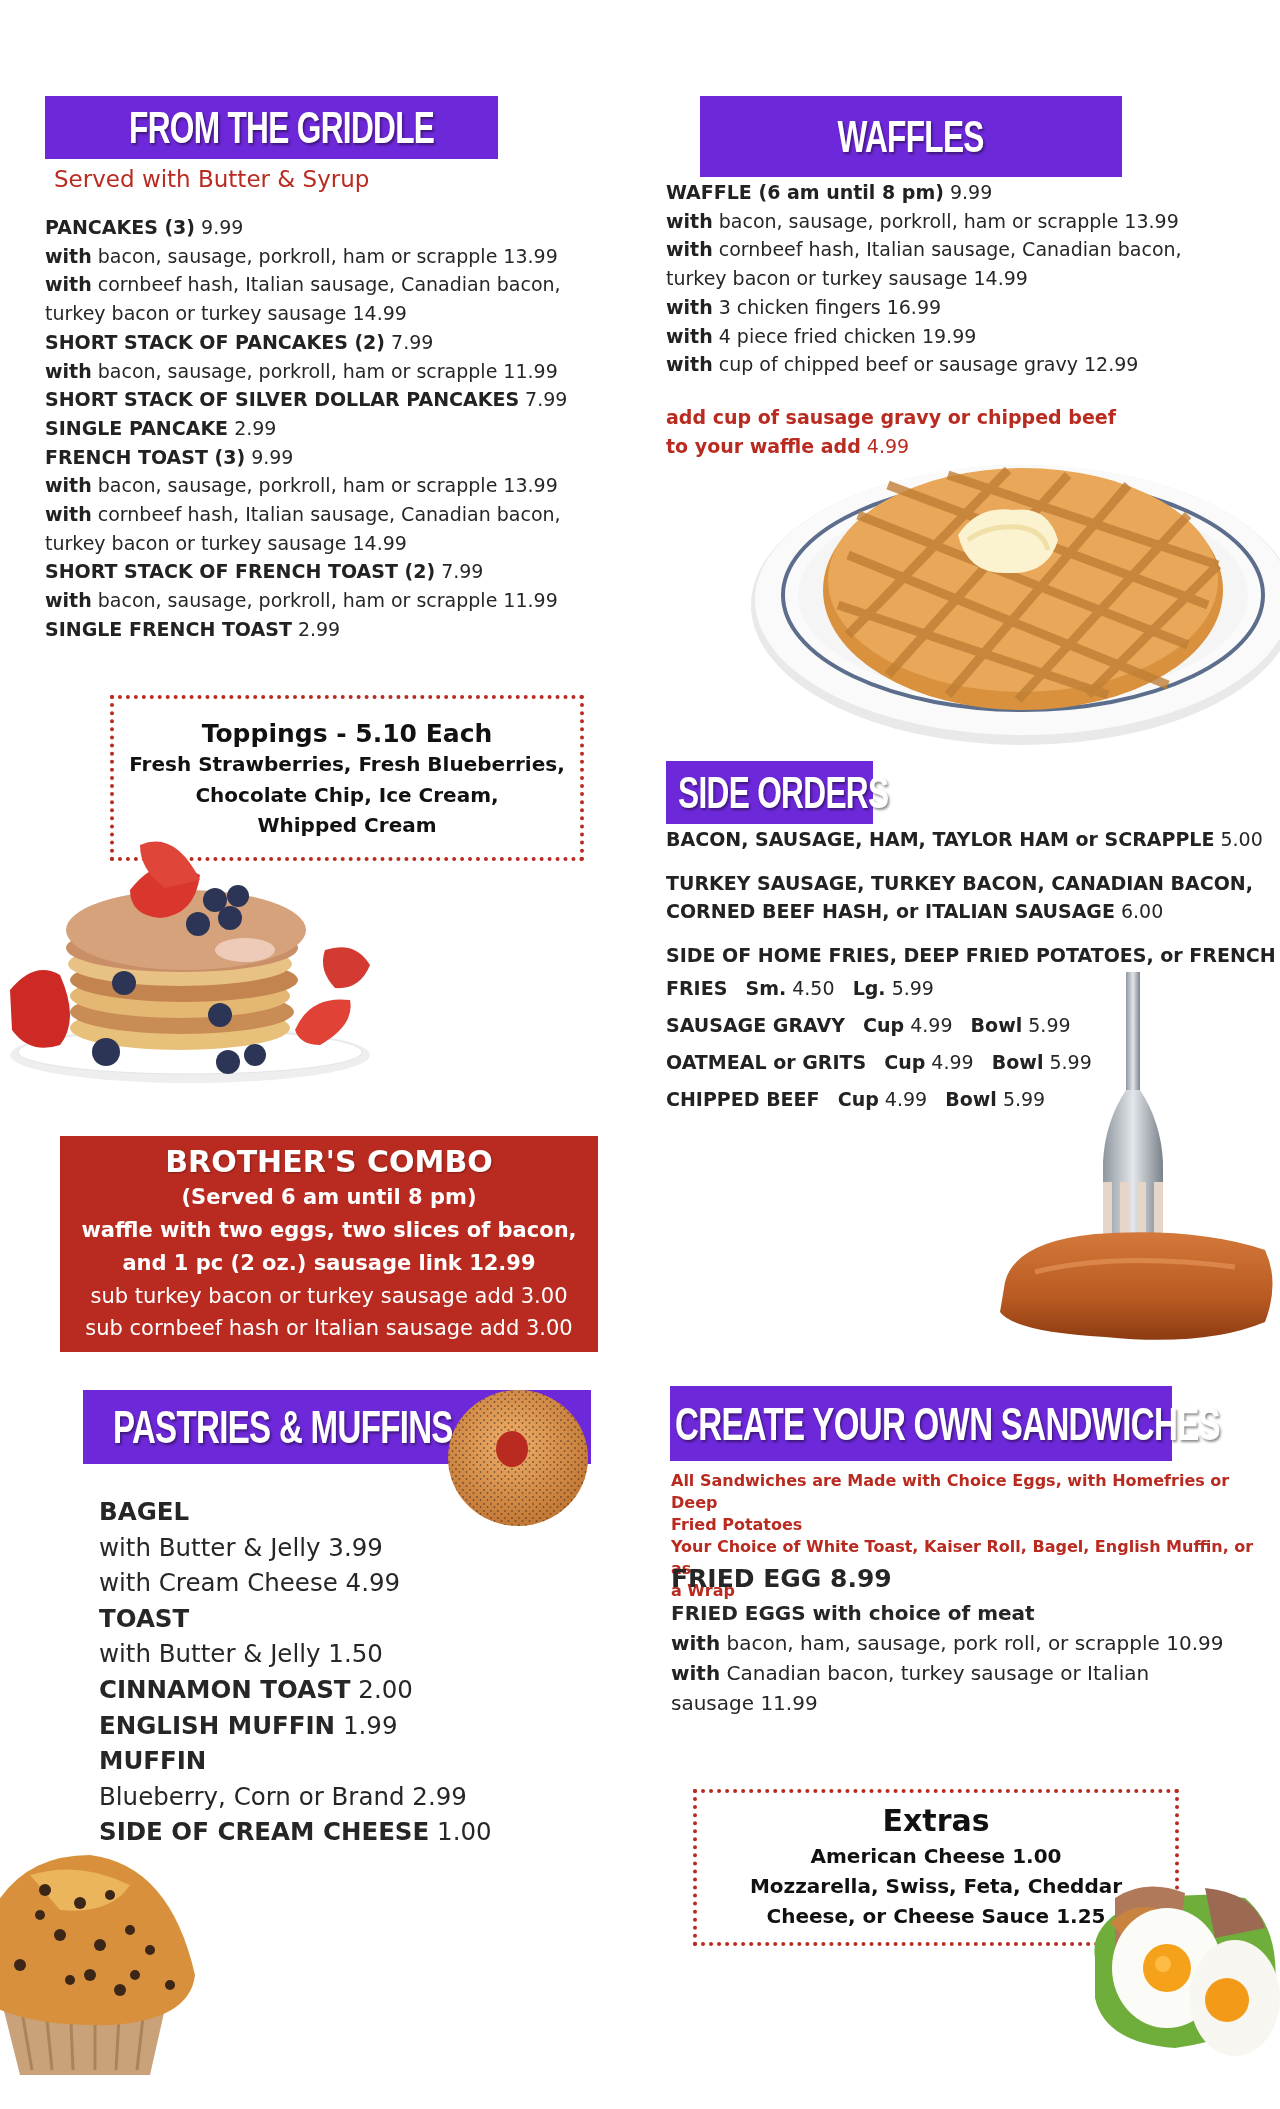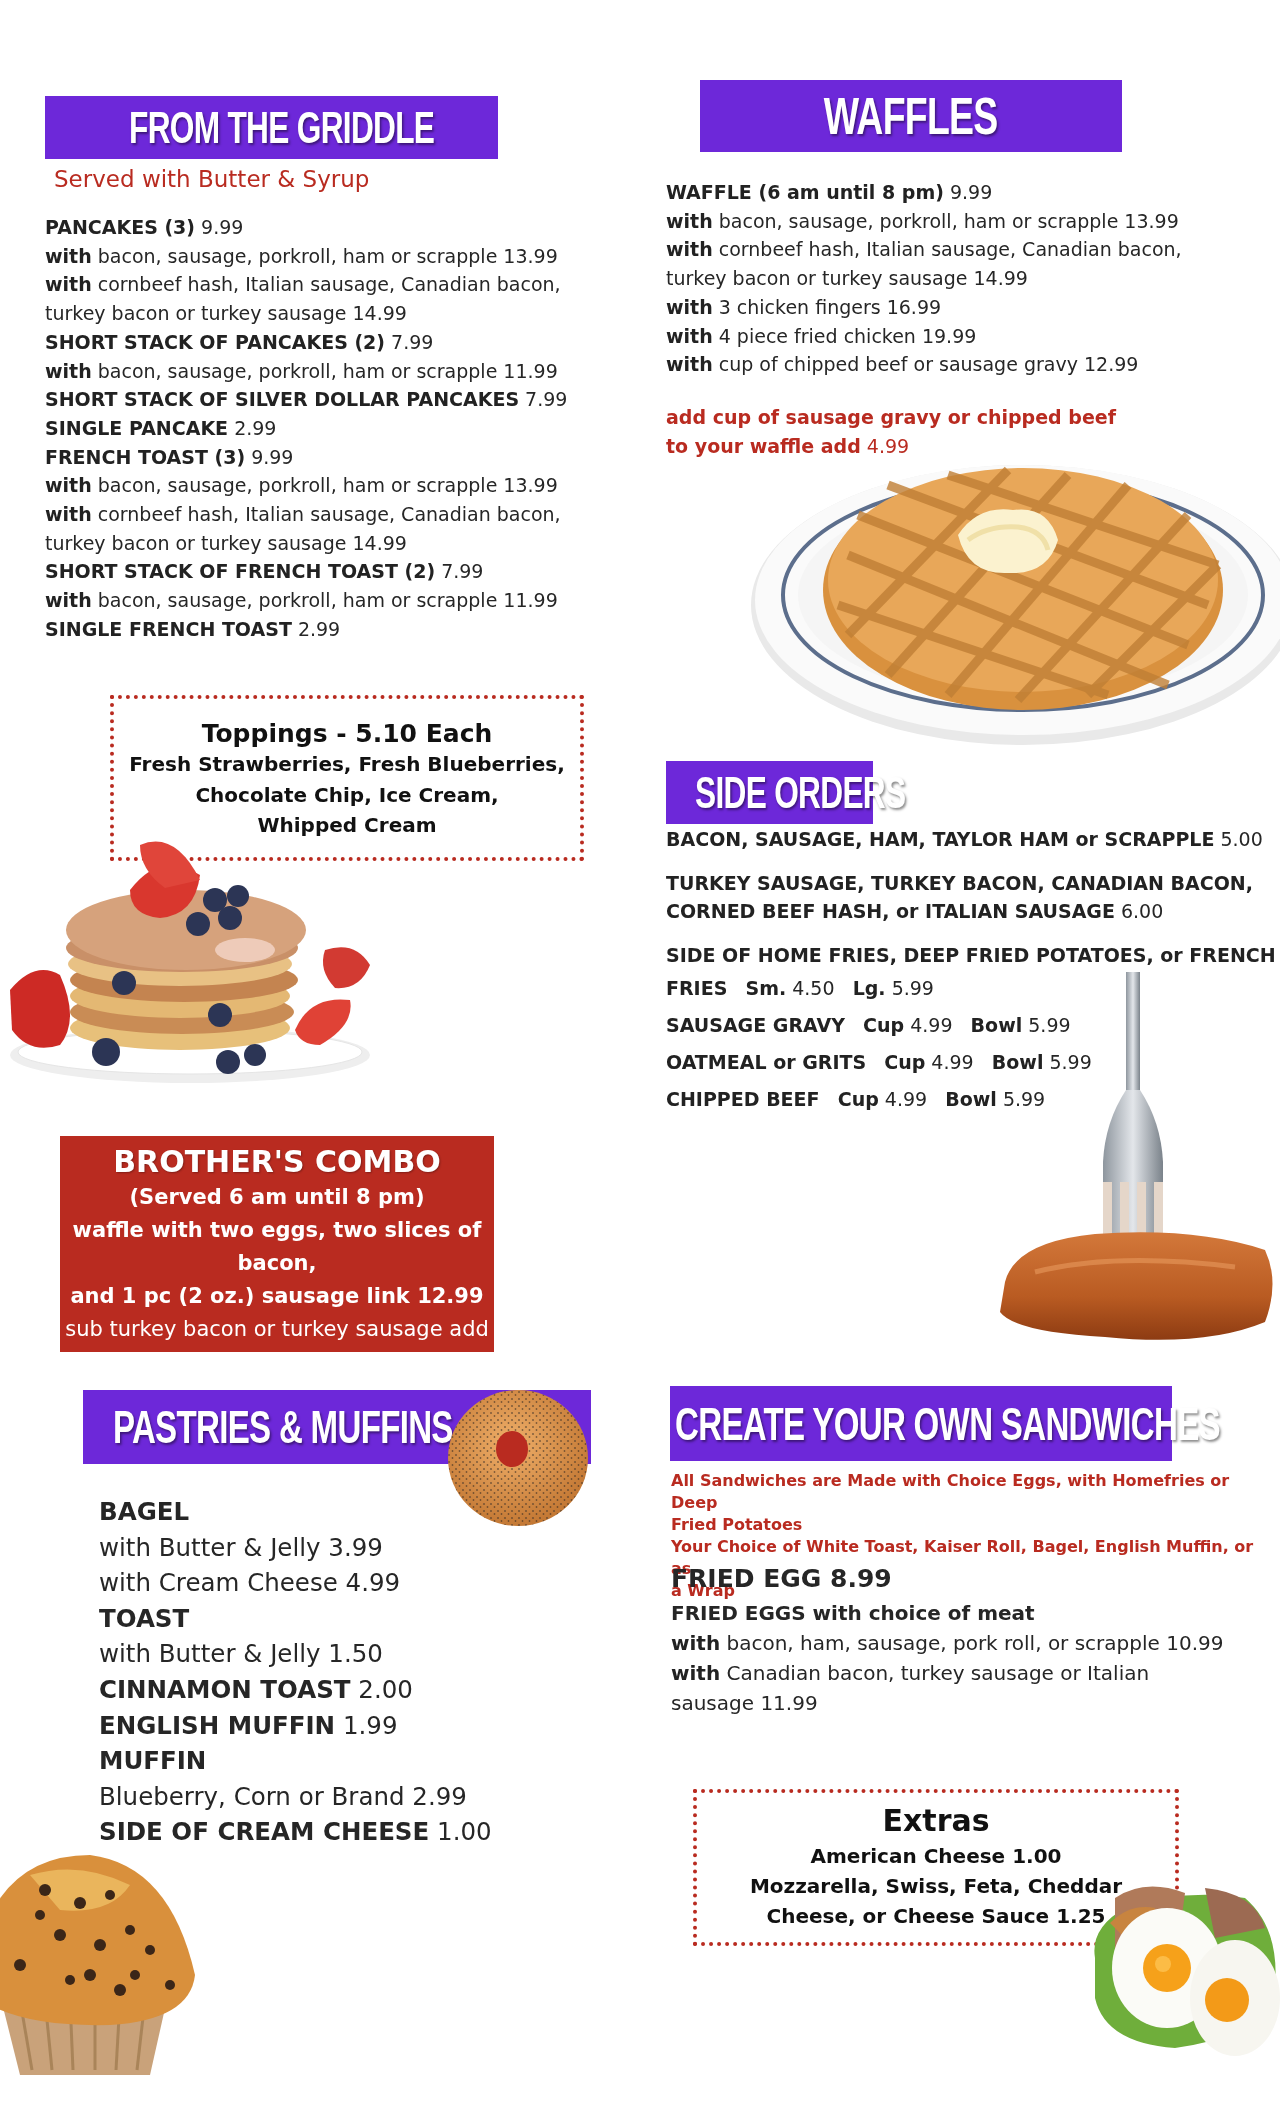--- a/index.html
+++ b/index.html
@@ -104,21 +104,21 @@
   <circle cx="106" cy="222" r="14" fill="#2c3555"></circle>
   <circle cx="228" cy="232" r="12" fill="#2c3555"></circle>
   <circle cx="255" cy="225" r="11" fill="#2c3555"></circle>
   <path d="M130 60 Q160 20 200 45 Q195 85 160 88 Q130 85 130 60 Z" fill="#d9372e"></path>
   <path d="M140 15 Q175 0 200 50 L165 58 Q140 40 140 15 Z" fill="#e0453a"></path>
   <path d="M10 160 Q35 130 60 145 Q80 190 60 215 Q30 225 12 200 Z" fill="#cd2a25"></path>
   <path d="M325 120 Q355 110 370 135 Q360 160 335 158 Q318 140 325 120 Z" fill="#d23a32"></path>
   <path d="M295 200 Q310 165 350 170 Q355 195 320 215 Q300 215 295 200 Z" fill="#e04236"></path>
 </svg>
 
-<div class="hdr center" style="left:700px; top:80px; width:422px; height:72px; font-size:52px;">
+<div class="hdr center" style="left:700px; top:96px; width:422px; height:81px; font-size:44px;">
   <span>WAFFLES</span>
 </div>
 
 <div class="abs menu-lines" id="waffle-lines" style="left:666px; top:178px; width:600px;">
     <div class="ln"><b>WAFFLE (6 am until 8 pm)</b><span> 9.99</span></div>
     <div class="ln"><b>with</b><span> bacon, sausage, porkroll, ham or scrapple  13.99</span></div>
     <div class="ln"><b>with</b><span> cornbeef hash, Italian sausage, Canadian bacon,</span></div>
     <div class="ln"><b></b><span>turkey bacon or turkey sausage  14.99</span></div>
     <div class="ln"><b>with</b><span> 3 chicken fingers  16.99</span></div>
     <div class="ln"><b>with</b><span> 4 piece fried chicken  19.99</span></div>
@@ -148,21 +148,21 @@
     <path d="M380 30 L200 240"></path>
       <path d="M320 20 L140 220"></path>
       <path d="M260 15 L100 180"></path>
       <path d="M440 60 L270 245"></path>
       <path d="M470 110 L340 240"></path>
   </g>
   <path d="M210 80 Q230 50 265 55 Q300 50 310 85 Q300 120 260 118 Q220 120 210 80 Z" fill="#fbf2cf"></path>
   <path d="M220 85 Q240 70 270 72 Q295 75 300 95" fill="none" stroke="#f0e0a8" stroke-width="5"></path>
 </svg>
 
-<div class="hdr" style="left:666px; top:761px; width:207px; height:63px; font-size:44px; padding-left:29px;">
+<div class="hdr" style="left:666px; top:761px; width:207px; height:63px; font-size:44px; padding-left:12px;">
   <span>SIDE ORDERS</span>
 </div>
 
 <div class="abs menu-lines" style="left:666px; top:825px; width:610px;">
   <div class="ln"><b>BACON, SAUSAGE, HAM, TAYLOR HAM or SCRAPPLE</b><span> 5.00</span></div>
   <div style="height:15px;"></div>
   <div class="ln"><b>TURKEY SAUSAGE, TURKEY BACON, CANADIAN BACON,</b></div>
   <div class="ln"><b>CORNED BEEF HASH, or ITALIAN SAUSAGE</b><span> 6.00</span></div>
   <div style="height:15px;"></div>
   <div class="ln"><b>SIDE OF HOME FRIES, DEEP FRIED POTATOES, or FRENCH</b></div>
@@ -196,21 +196,21 @@
   <rect x="151" y="0" width="14" height="120" fill="url(#forkg)"></rect>
   <path d="M151 118 Q130 150 128 190 L128 270 L188 270 L188 190 Q186 150 165 118 Z" fill="url(#forkg)"></path>
   <rect x="128" y="210" width="9" height="80" fill="#e5d6c9"></rect>
   <rect x="145" y="210" width="9" height="80" fill="#e5d6c9"></rect>
   <rect x="162" y="210" width="9" height="80" fill="#e5d6c9"></rect>
   <rect x="179" y="210" width="9" height="80" fill="#e5d6c9"></rect>
   <path d="M30 310 Q40 270 120 262 Q220 255 290 278 Q305 310 290 350 Q230 375 130 365 Q40 360 25 340 Z" fill="url(#sausg)"></path>
   <path d="M60 300 Q140 280 260 295" fill="none" stroke="#e89a5e" stroke-width="5" opacity="0.6"></path>
 </svg>
 
-<div class="combo" style="left:60px; top:1136px; width:434px; height:216px; padding-top:7px;">
+<div class="combo" style="left:60px; top:1136px; width:538px; height:216px; padding-top:7px;">
   <div style="font-size:30px; line-height:38px; font-weight:bold; text-shadow:1px 1px 2px rgba(0,0,0,0.3);">BROTHER'S COMBO</div>
   <div style="font-size:21px; line-height:33px; font-weight:bold;">(Served 6 am until 8 pm)</div>
   <div style="font-size:21px; line-height:33px; font-weight:bold;">waffle with two eggs, two slices of bacon,</div>
   <div style="font-size:21px; line-height:33px; font-weight:bold;">and 1 pc (2 oz.) sausage link 12.99</div>
   <div style="font-size:21px; line-height:32px;">sub turkey bacon or turkey sausage add 3.00</div>
   <div style="font-size:21px; line-height:32px;">sub cornbeef hash or Italian sausage add 3.00</div>
 </div>
 
 <div class="hdr" style="left:83px; top:1390px; width:508px; height:74px; font-size:46px; padding-left:30px;">
   <span>PASTRIES &amp; MUFFINS</span>

